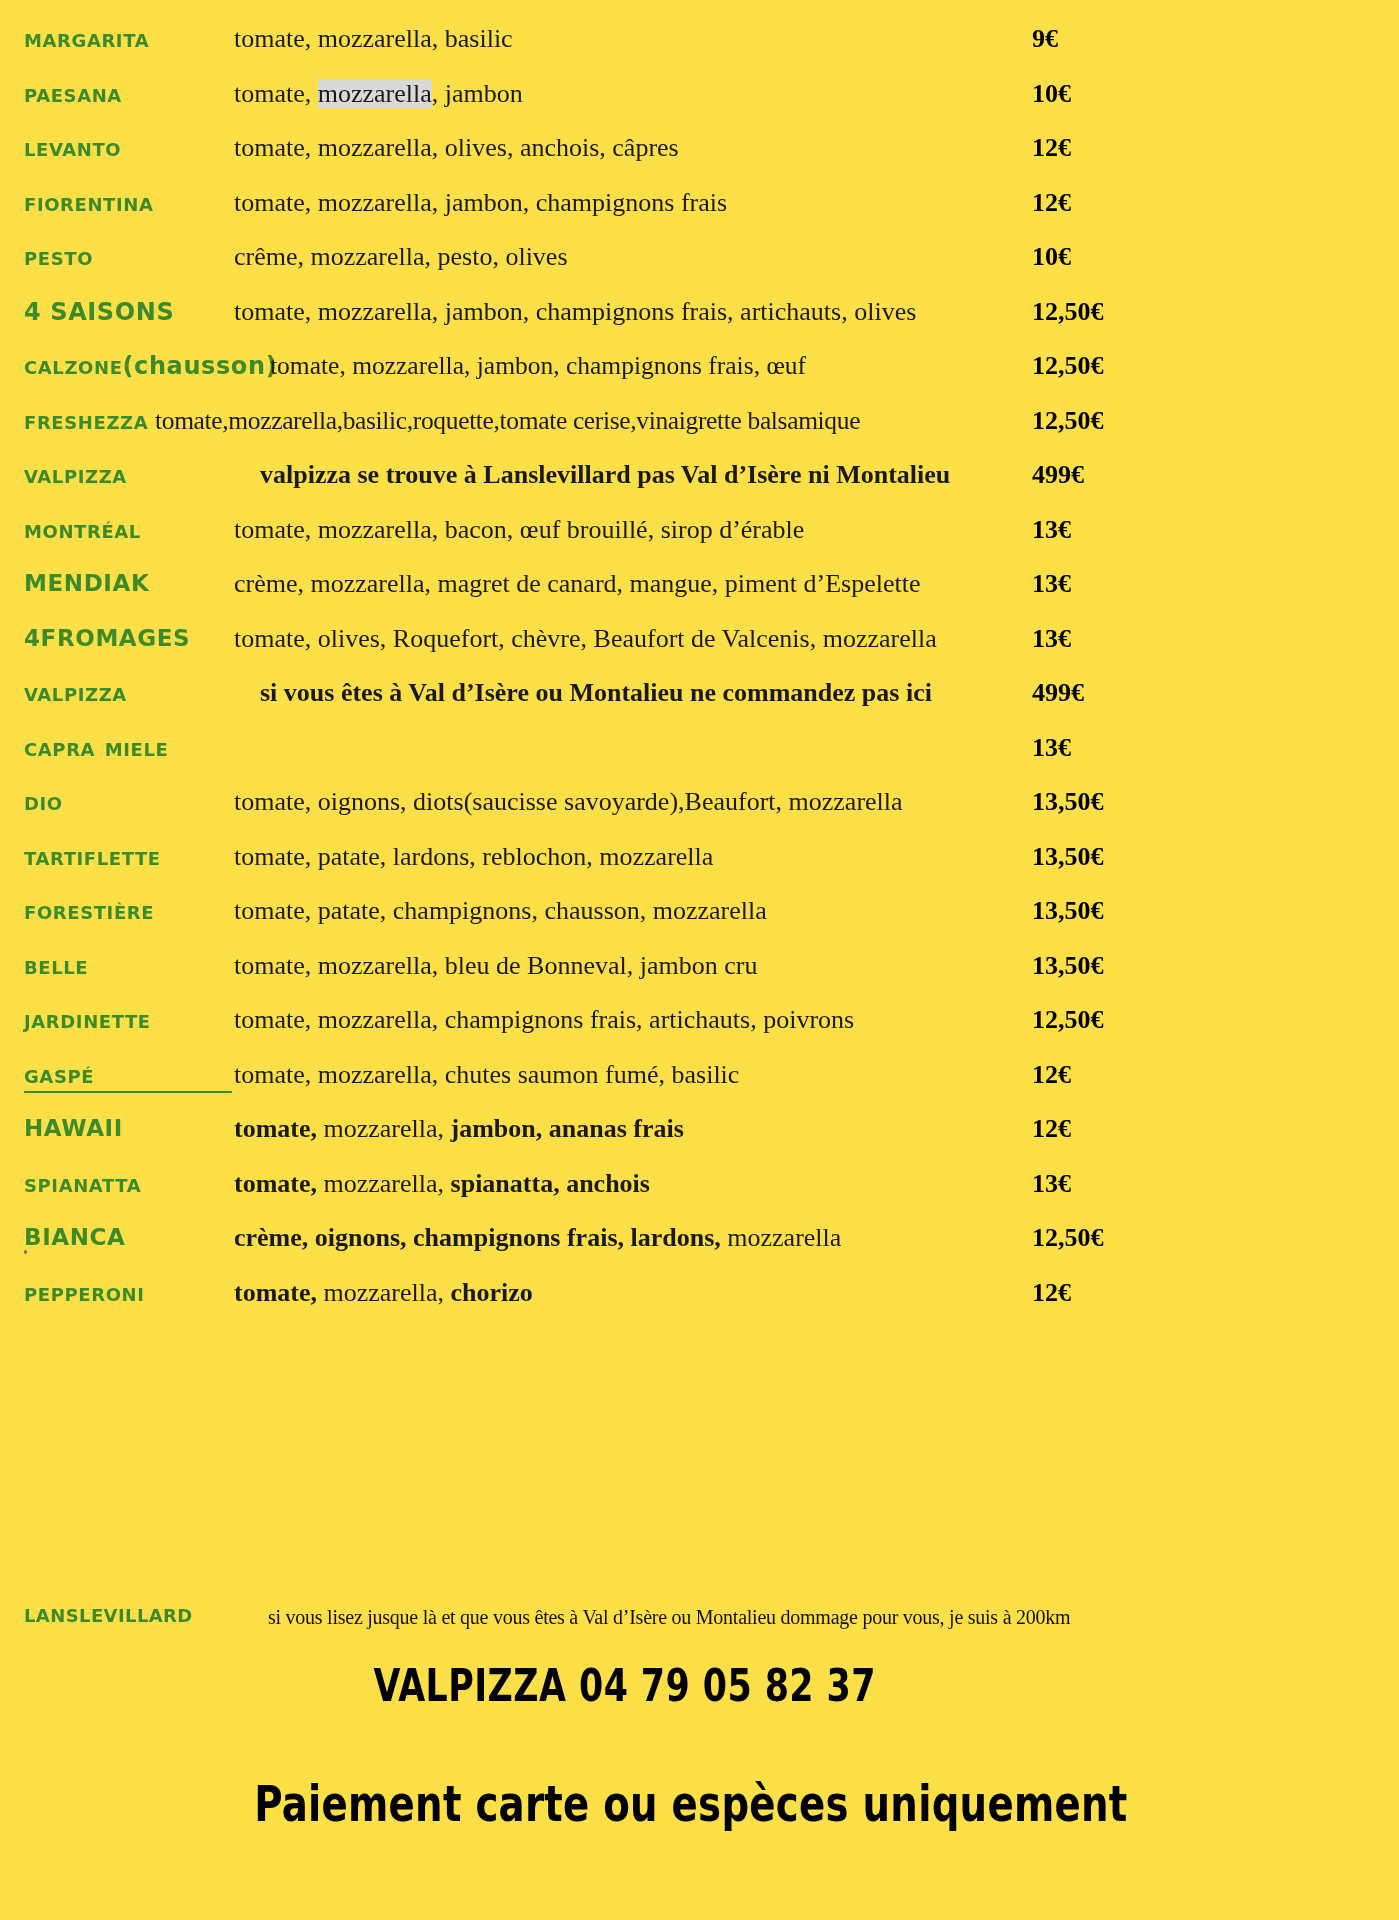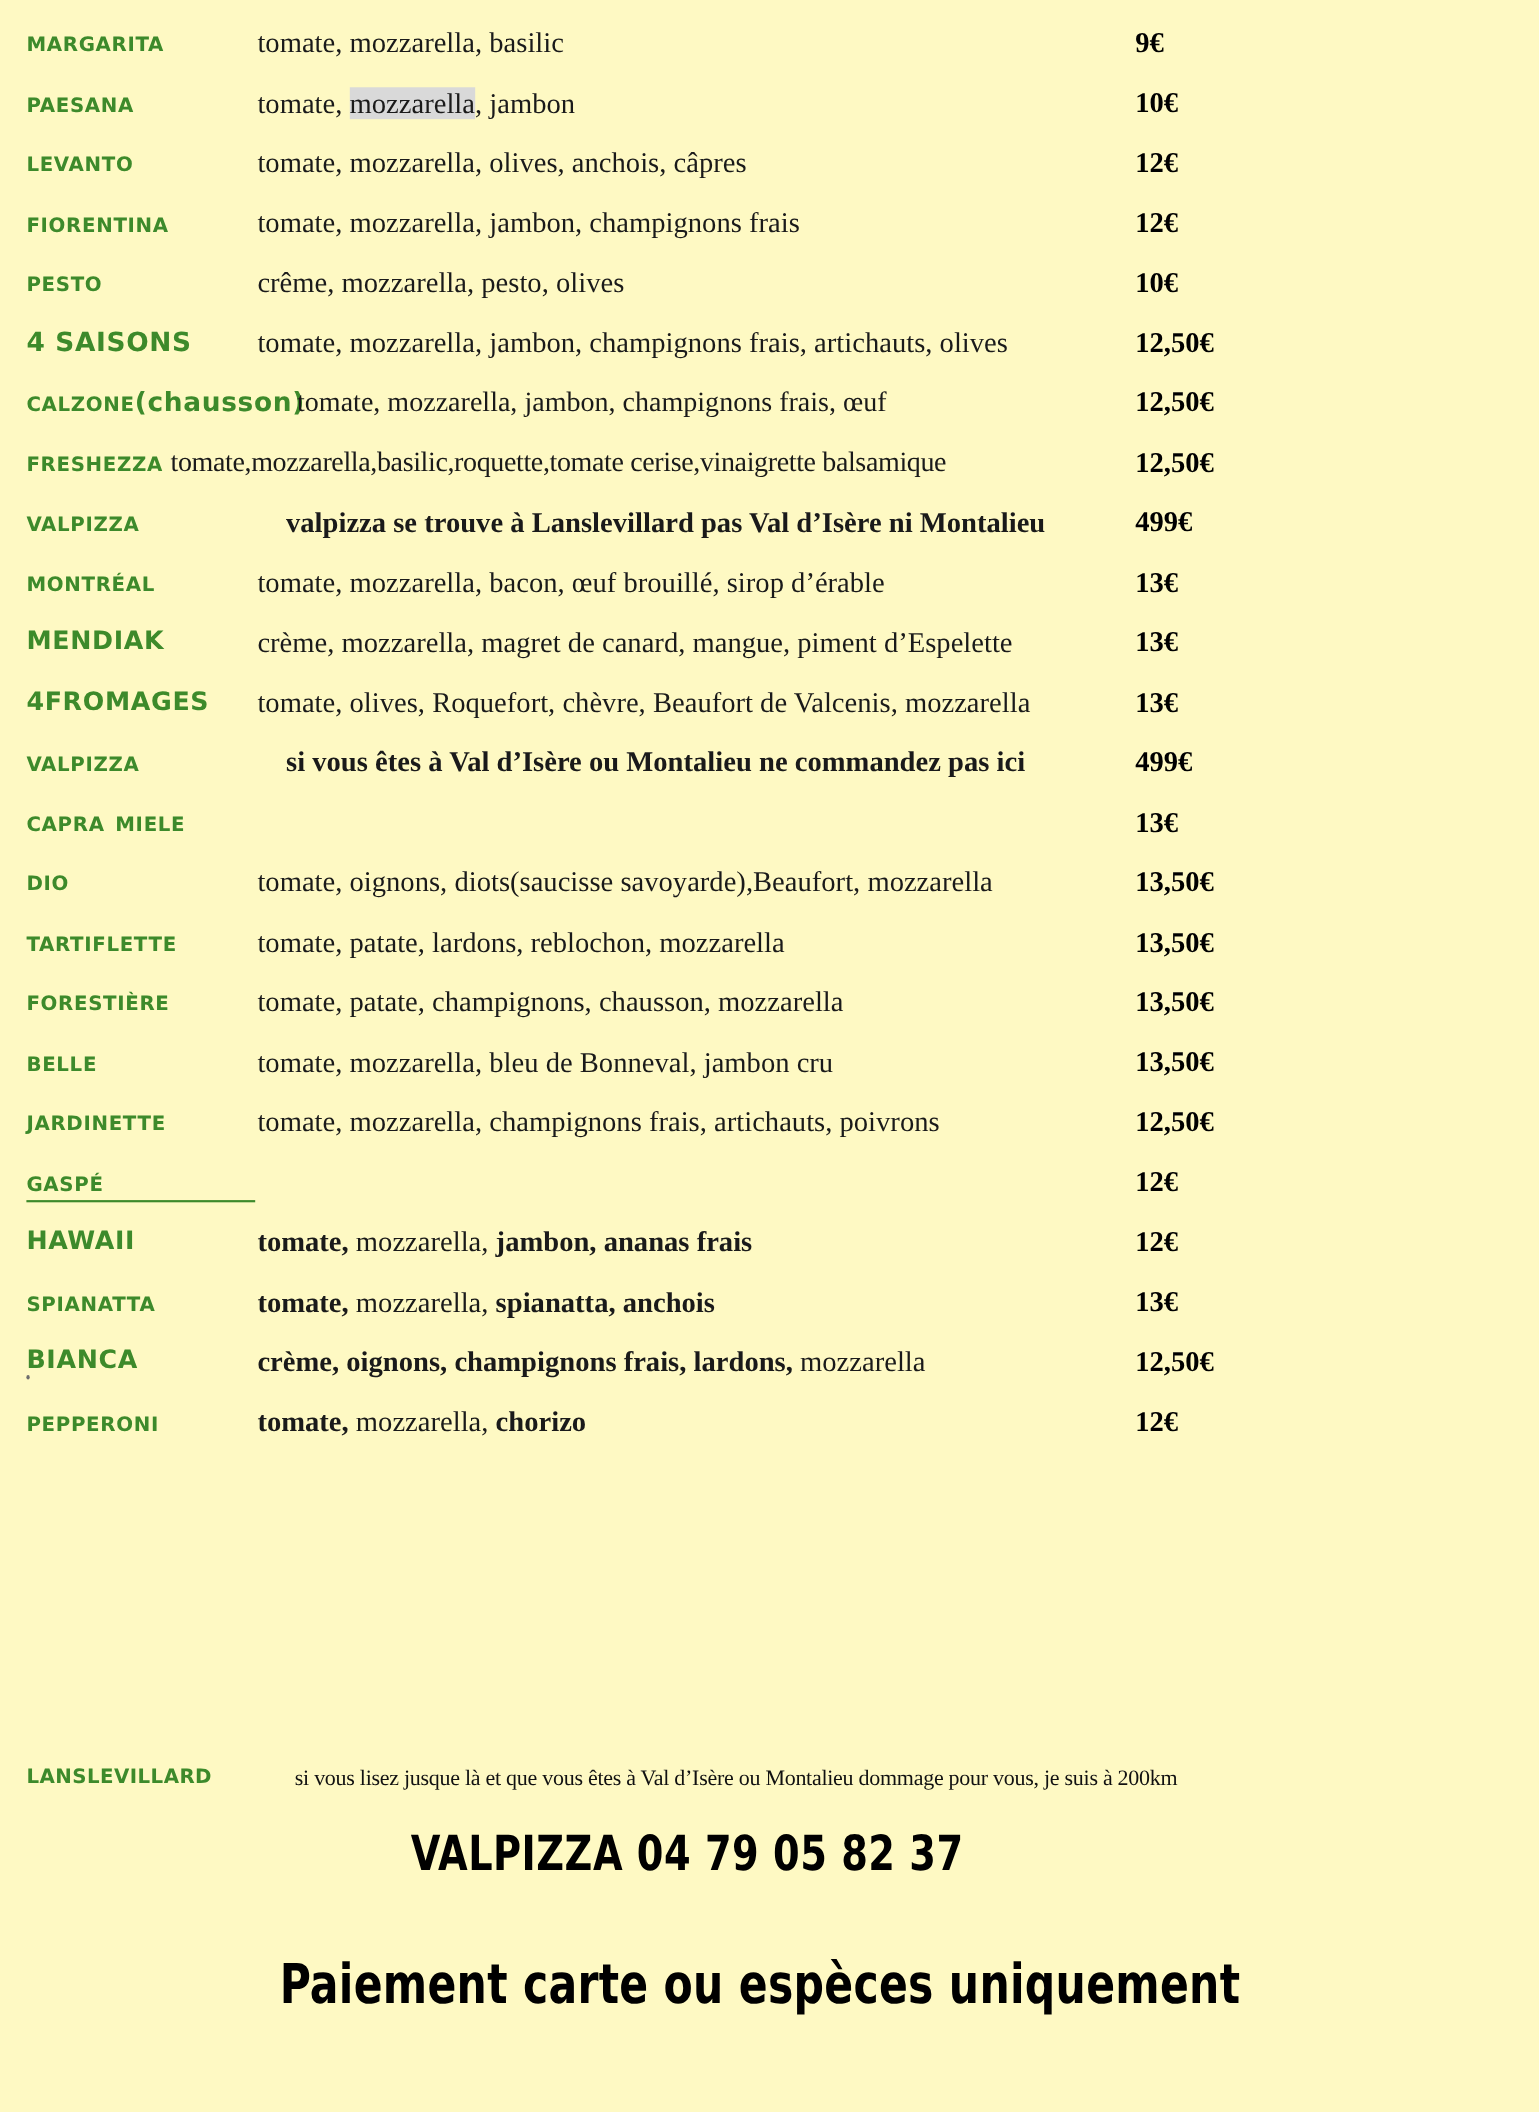--- a/index.html
+++ b/index.html
@@ -14,21 +14,21 @@
     position: relative;
     font-family: "Liberation Serif", "DejaVu Serif", serif;
     -webkit-font-smoothing: antialiased;
   }
 
   #menu-sheet {
     position: absolute;
     left: 0; top: 0;
     width: 1399px;
     height: 1920px;
-    background: #fef9c3;
+    background: #fde047;
     overflow: hidden;
   }
 
   
   .menu-list {
     position: absolute;
     left: 0;
     top: 12px;
     width: 1399px;
   }
@@ -315,20 +315,21 @@
 
     <div class="menu-row">
       <span class="pizza-name">Jardinette</span>
       <span class="pizza-desc">tomate, mozzarella, champignons frais, artichauts, poivrons</span>
       <span class="pizza-price">12,50€</span>
     </div>
 
     <div class="menu-row">
       <span class="pizza-name underlined">Gaspé</span>
       <span class="name-underline"></span>
+      <span class="pizza-desc" style="left:234px;">tomate, mozzarella, chutes saumon fumé, basilic</span>
       <span class="pizza-price">12€</span>
     </div>
 
     <div class="menu-row">
       <span class="pizza-name allcaps">Hawaii</span>
       <span class="pizza-desc"><b>tomate,</b><span class="reg"> mozzarella, </span><b>jambon, ananas frais</b></span>
       <span class="pizza-price">12€</span>
     </div>
 
     <div class="menu-row">

